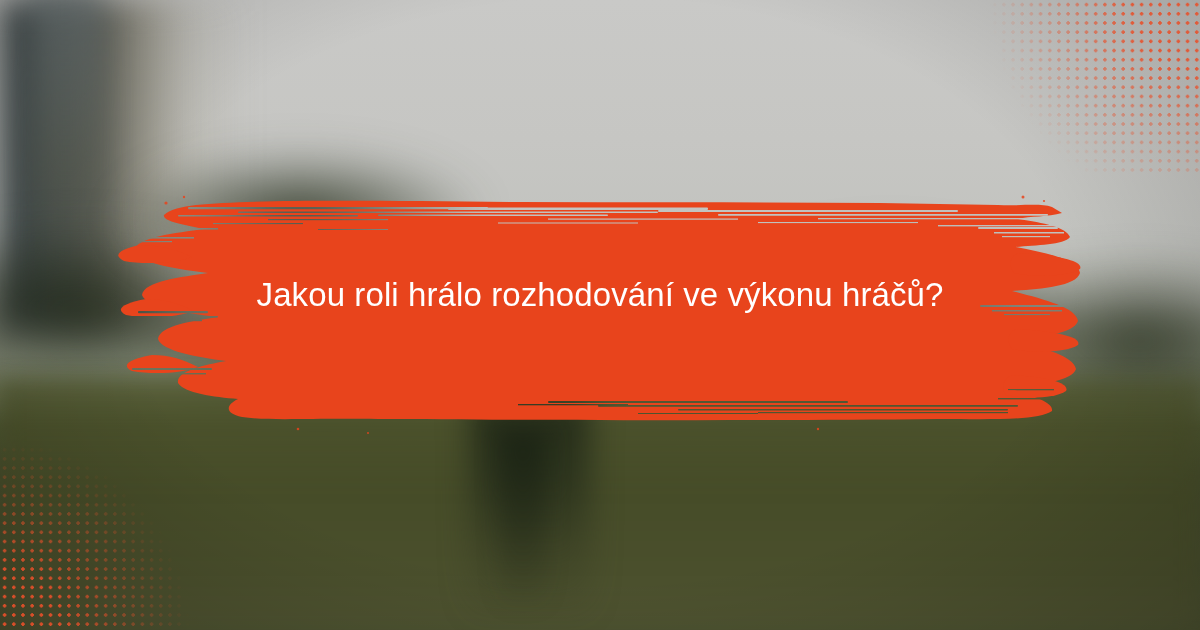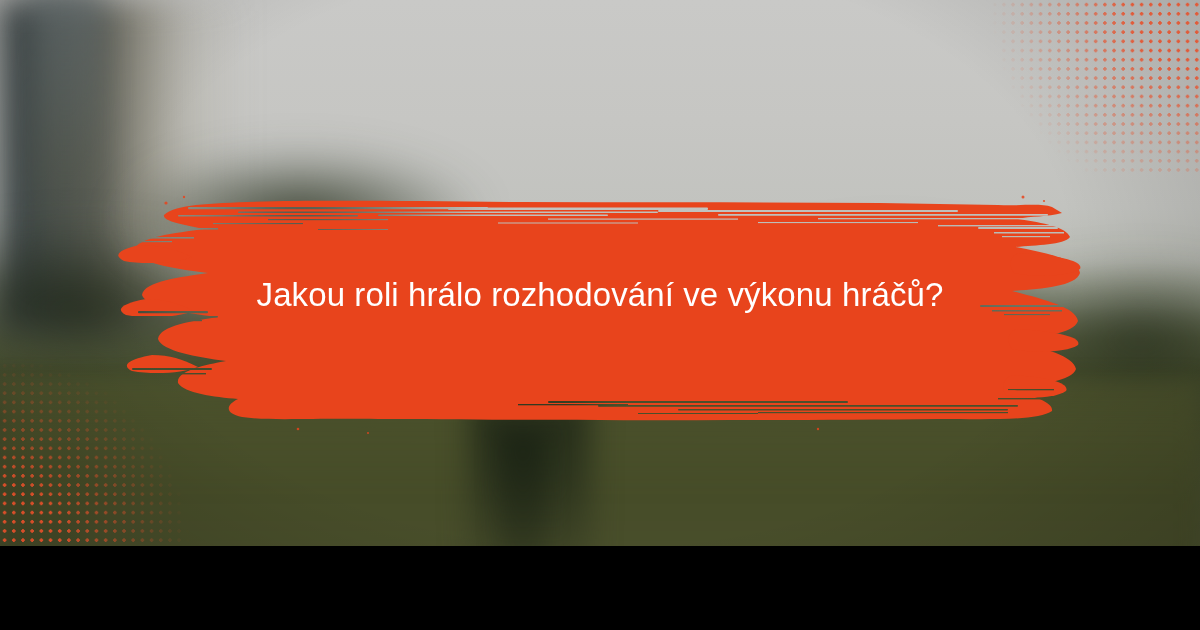--- a/index.html
+++ b/index.html
@@ -3,21 +3,21 @@
 <meta charset="utf-8">
 <style>
   html, body {
     margin: 0;
     padding: 0;
     background: #000;
   }
   #stage {
     position: relative;
     width: 1200px;
-    height: 546px;
+    height: 630px;
     overflow: hidden;
     font-family: "Liberation Sans", sans-serif;
   }
 
   
   .bg-layer {
     position: absolute;
     inset: 0;
   }
   

